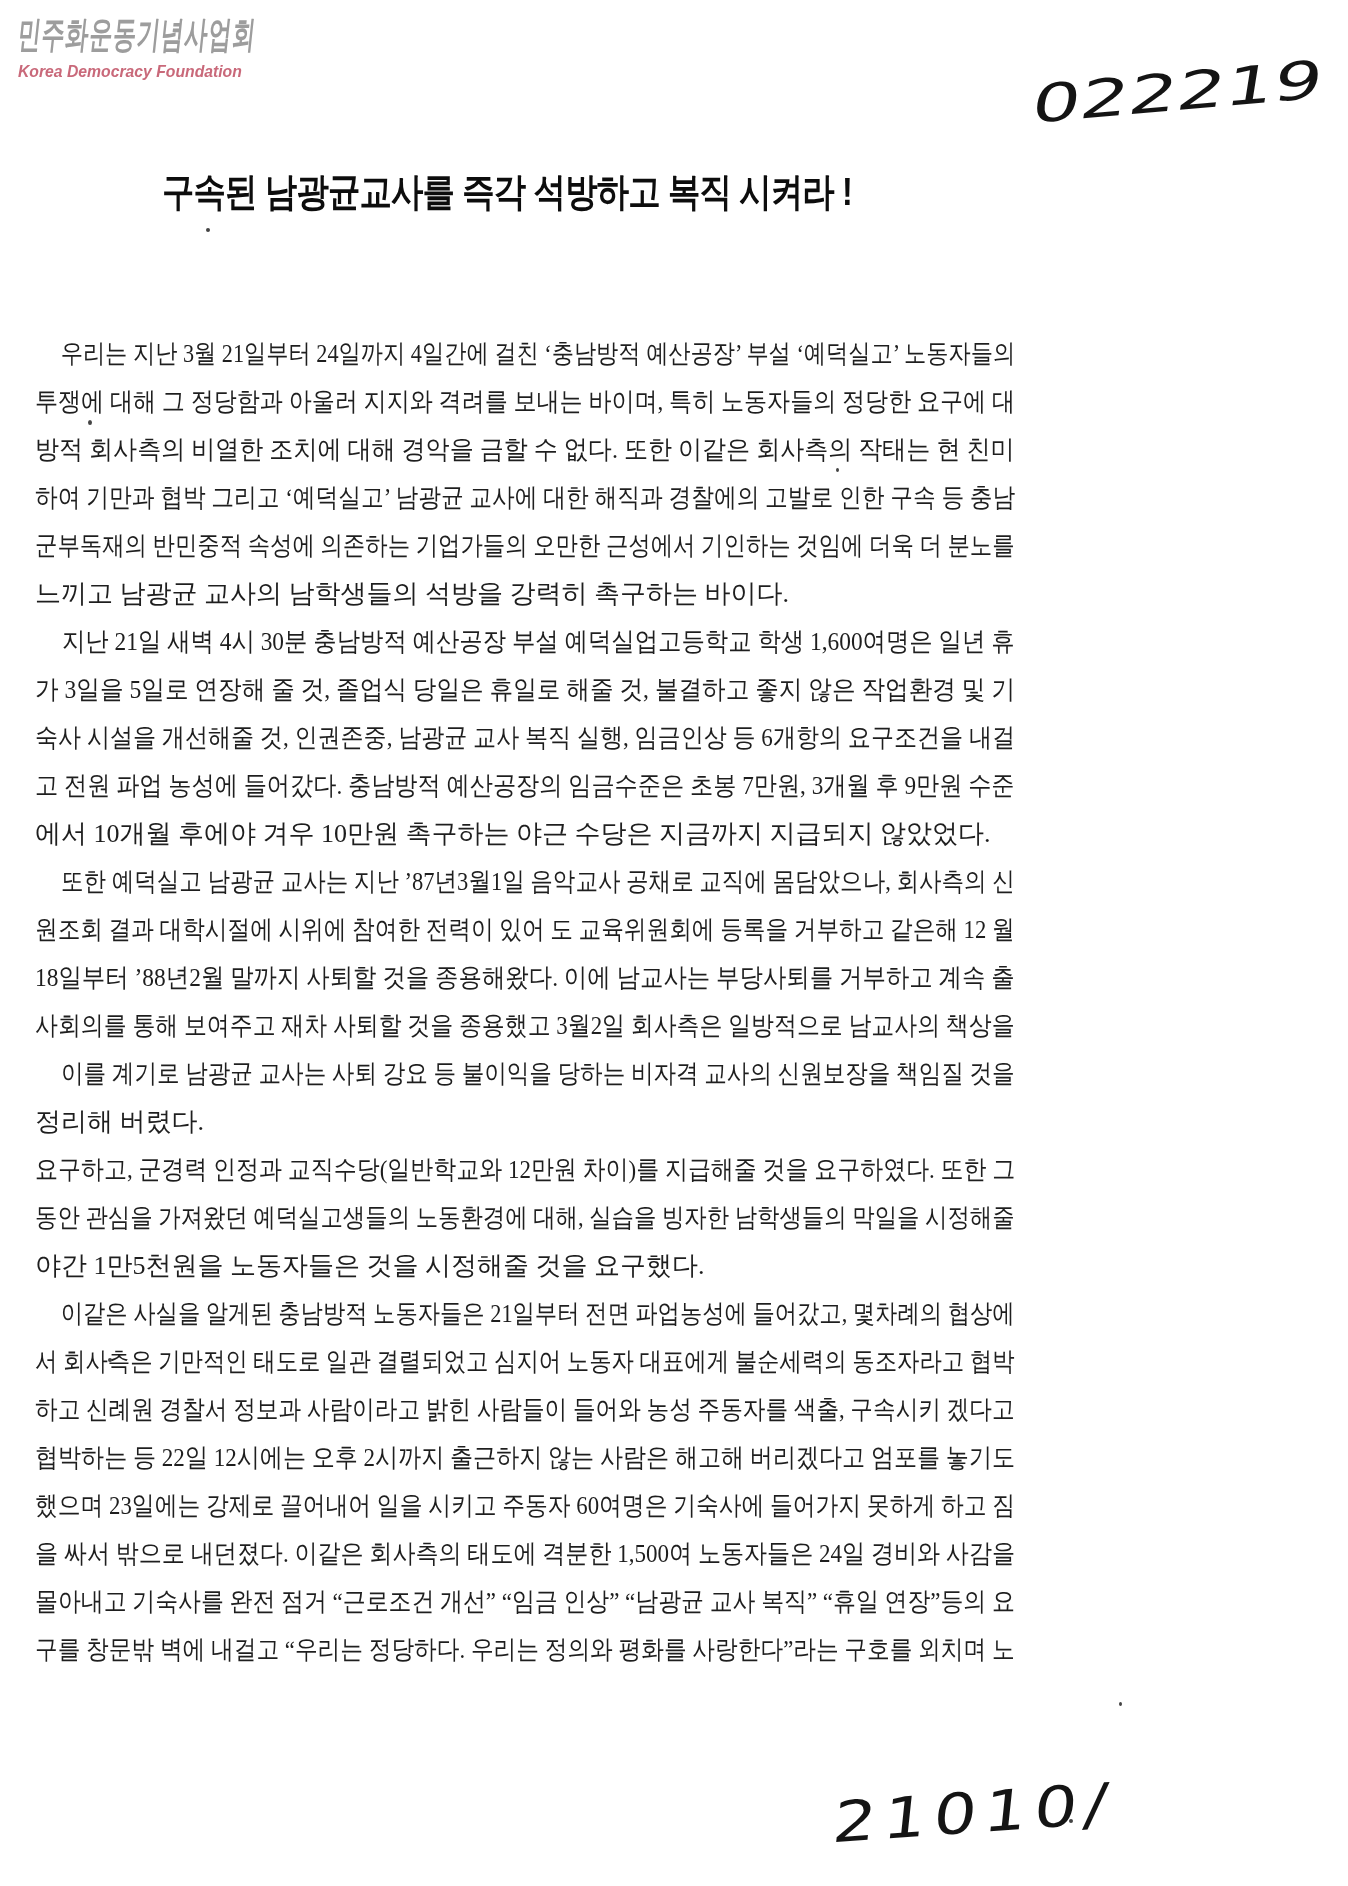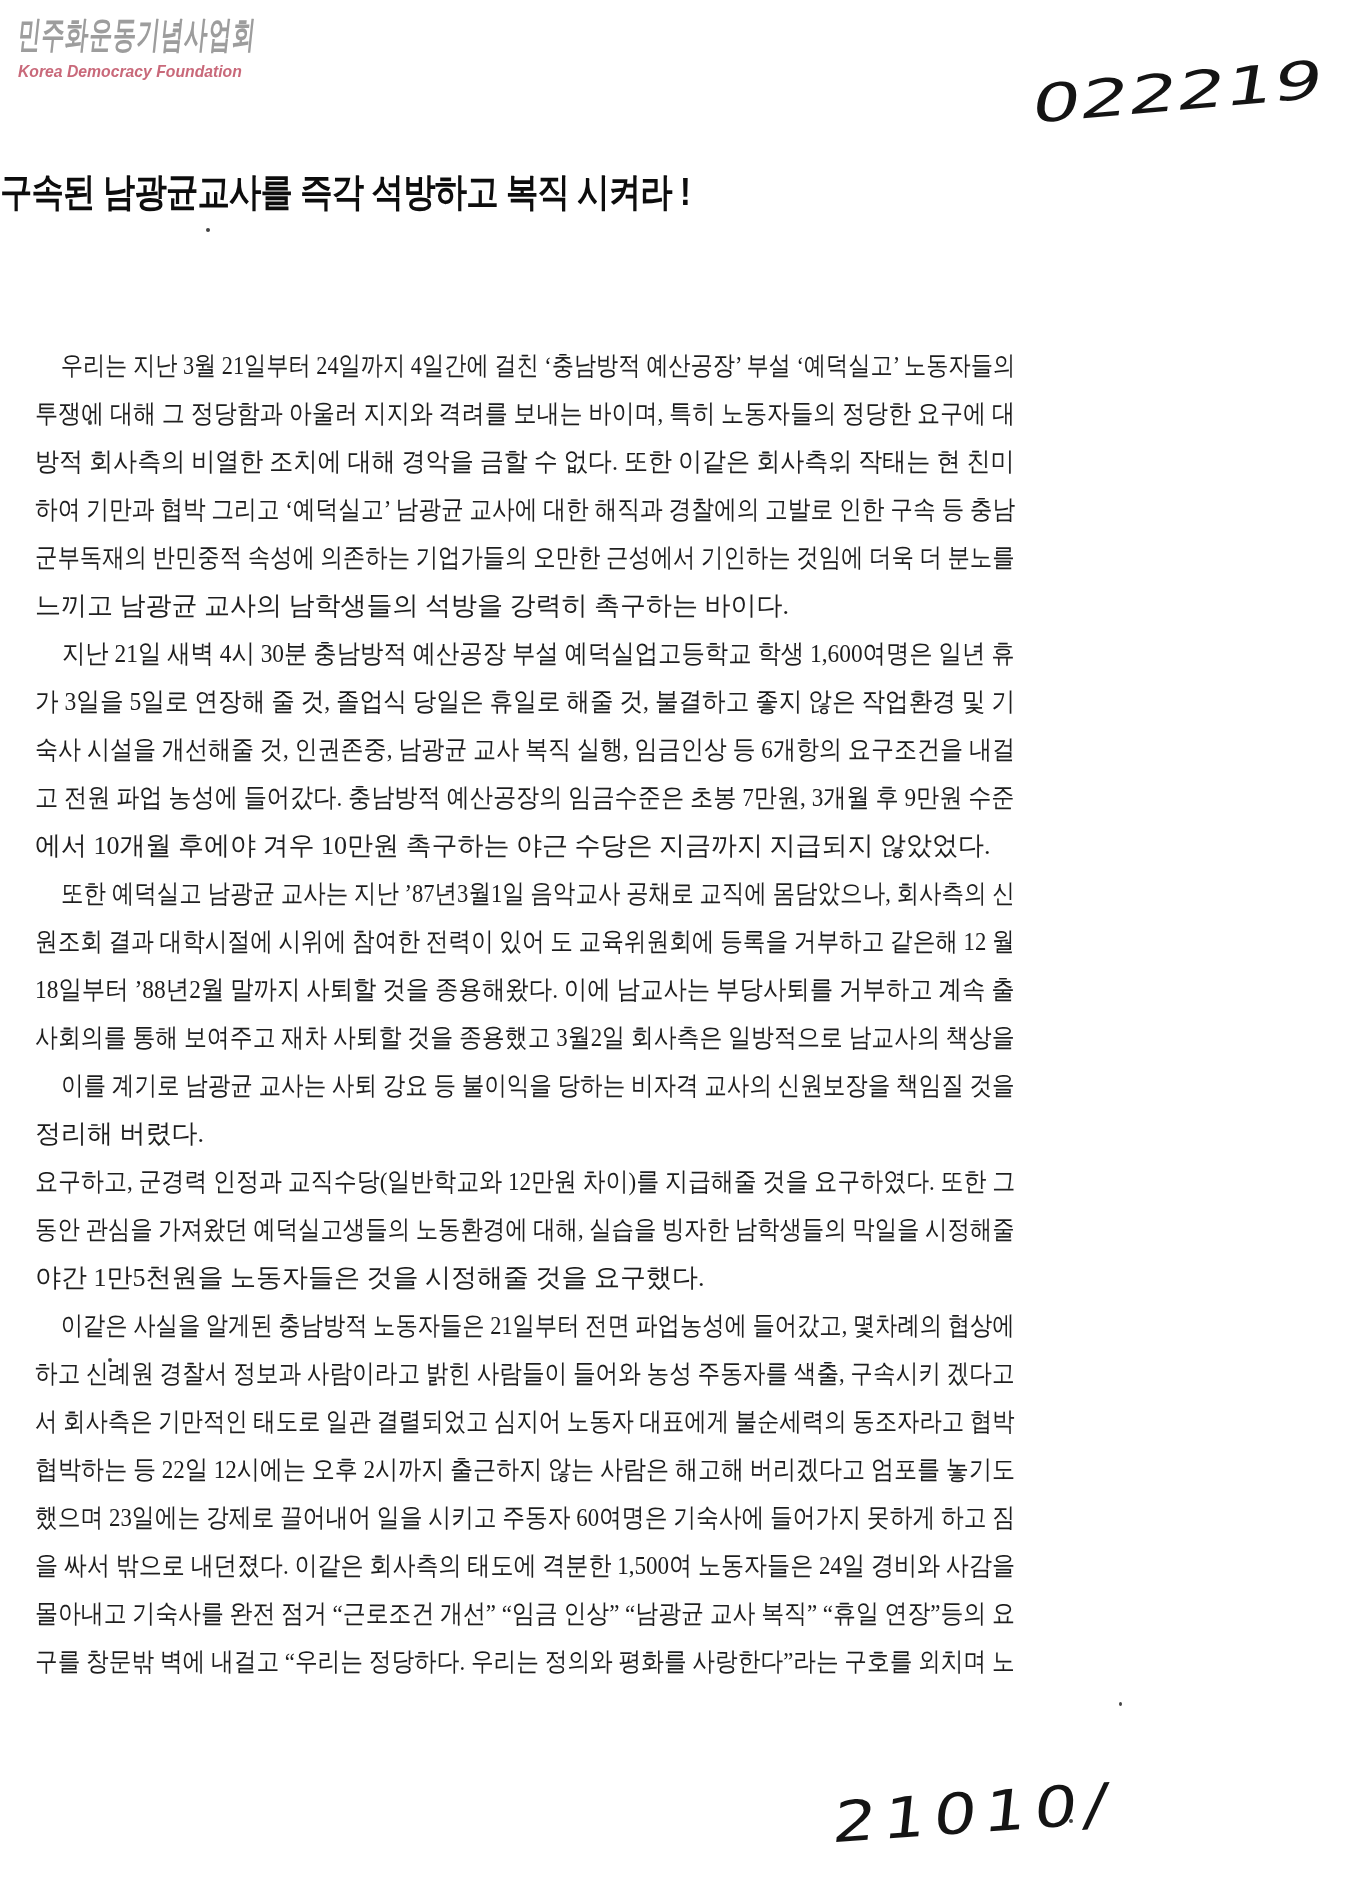--- a/index.html
+++ b/index.html
@@ -31,28 +31,29 @@
   }
   .hw-bottom {
     left:833px; top:1782px; font-size:56px; font-weight:500;
     letter-spacing:6px;
     transform:rotate(-4deg) skewX(-10deg);
   }
 
   
   .title {
     position:absolute; left:0; top:165px; width:1154px;
+    text-align:center;
     font-family:"Liberation Sans","DejaVu Sans",sans-serif;
     font-weight:bold; font-size:39px; color:#0d0d0d;
     letter-spacing:-1px;
   }
 
   
   .body-lines {
-    position:absolute; left:35px; top:342px; width:980px;
+    position:absolute; left:35px; top:330px; width:980px;
     font-size:26px; line-height:48px; color:#1e1e1e;
   }
   .line { height:48px; overflow:visible; }
   .line.indent .fit { padding-left:30px; }
 
   
   .fit {
     display:inline-block; white-space:nowrap; transform-origin:left center;
   }
 
@@ -102,22 +103,22 @@
       <div class="line indent"><span class="fit" style="transform: scaleX(0.86649);">또한 예덕실고 남광균 교사는 지난 ’87년3월1일 음악교사 공채로 교직에 몸담았으나, 회사측의 신</span></div>
       <div class="line"><span class="fit" style="transform: scaleX(0.871111);">원조회 결과 대학시절에 시위에 참여한 전력이 있어 도 교육위원회에 등록을 거부하고 같은해 12 월</span></div>
       <div class="line"><span class="fit" style="transform: scaleX(0.900735);">18일부터 ’88년2월 말까지 사퇴할 것을 종용해왔다.  이에 남교사는 부당사퇴를 거부하고  계속  출</span></div>
       <div class="line"><span class="fit" style="transform: scaleX(0.881295);">사회의를 통해 보여주고 재차 사퇴할 것을 종용했고 3월2일 회사측은 일방적으로 남교사의   책상을</span></div>
       <div class="line indent"><span class="fit" style="transform: scaleX(0.868025);">이를 계기로 남광균 교사는 사퇴 강요 등 불이익을 당하는 비자격 교사의 신원보장을 책임질  것을</span></div>
       <div class="line end"><span class="fit">정리해 버렸다.</span></div>
       <div class="line"><span class="fit" style="transform: scaleX(0.883679);">요구하고,  군경력 인정과 교직수당(일반학교와 12만원 차이)를 지급해줄 것을 요구하였다.  또한  그</span></div>
       <div class="line"><span class="fit" style="transform: scaleX(0.86116);">동안 관심을 가져왔던 예덕실고생들의 노동환경에 대해,  실습을 빙자한 남학생들의 막일을 시정해줄</span></div>
       <div class="line end"><span class="fit">야간 1만5천원을 노동자들은 것을 시정해줄 것을 요구했다.</span></div>
       <div class="line indent"><span class="fit" style="transform: scaleX(0.858144);">이같은 사실을 알게된 충남방적 노동자들은 21일부터 전면 파업농성에 들어갔고,  몇차례의 협상에</span></div>
+      <div class="line"><span class="fit" style="transform: scaleX(0.86116);">서 회사측은 기만적인 태도로 일관 결렬되었고 심지어 노동자 대표에게 불순세력의 동조자라고 협박</span></div>
       <div class="line"><span class="fit" style="transform: scaleX(0.871111);">하고 신례원 경찰서 정보과 사람이라고 밝힌 사람들이 들어와 농성 주동자를 색출,  구속시키 겠다고</span></div>
-      <div class="line"><span class="fit" style="transform: scaleX(0.86116);">서 회사측은 기만적인 태도로 일관 결렬되었고 심지어 노동자 대표에게 불순세력의 동조자라고 협박</span></div>
       <div class="line"><span class="fit" style="transform: scaleX(0.886878);">협박하는 등 22일 12시에는 오후 2시까지 출근하지 않는 사람은 해고해 버리겠다고 엄포를  놓기도</span></div>
       <div class="line"><span class="fit" style="transform: scaleX(0.876565);">했으며 23일에는 강제로 끌어내어 일을 시키고 주동자 60여명은 기숙사에 들어가지 못하게 하고 짐</span></div>
       <div class="line"><span class="fit" style="transform: scaleX(0.886878);">을 싸서 밖으로 내던졌다.  이같은 회사측의 태도에 격분한 1,500여 노동자들은 24일 경비와 사감을</span></div>
       <div class="line"><span class="fit" style="transform: scaleX(0.880503);">몰아내고 기숙사를 완전 점거 “근로조건 개선” “임금 인상” “남광균 교사 복직” “휴일 연장”등의 요</span></div>
       <div class="line"><span class="fit" style="transform: scaleX(0.87344);">구를 창문밖 벽에 내걸고 “우리는 정당하다.  우리는 정의와 평화를 사랑한다”라는 구호를 외치며 노</span></div>
     </div>
 
   <div class="hw hw-bottom">
     <span class="fit" style="transform: scaleX(1.2103);">21010/</span>
   </div>

